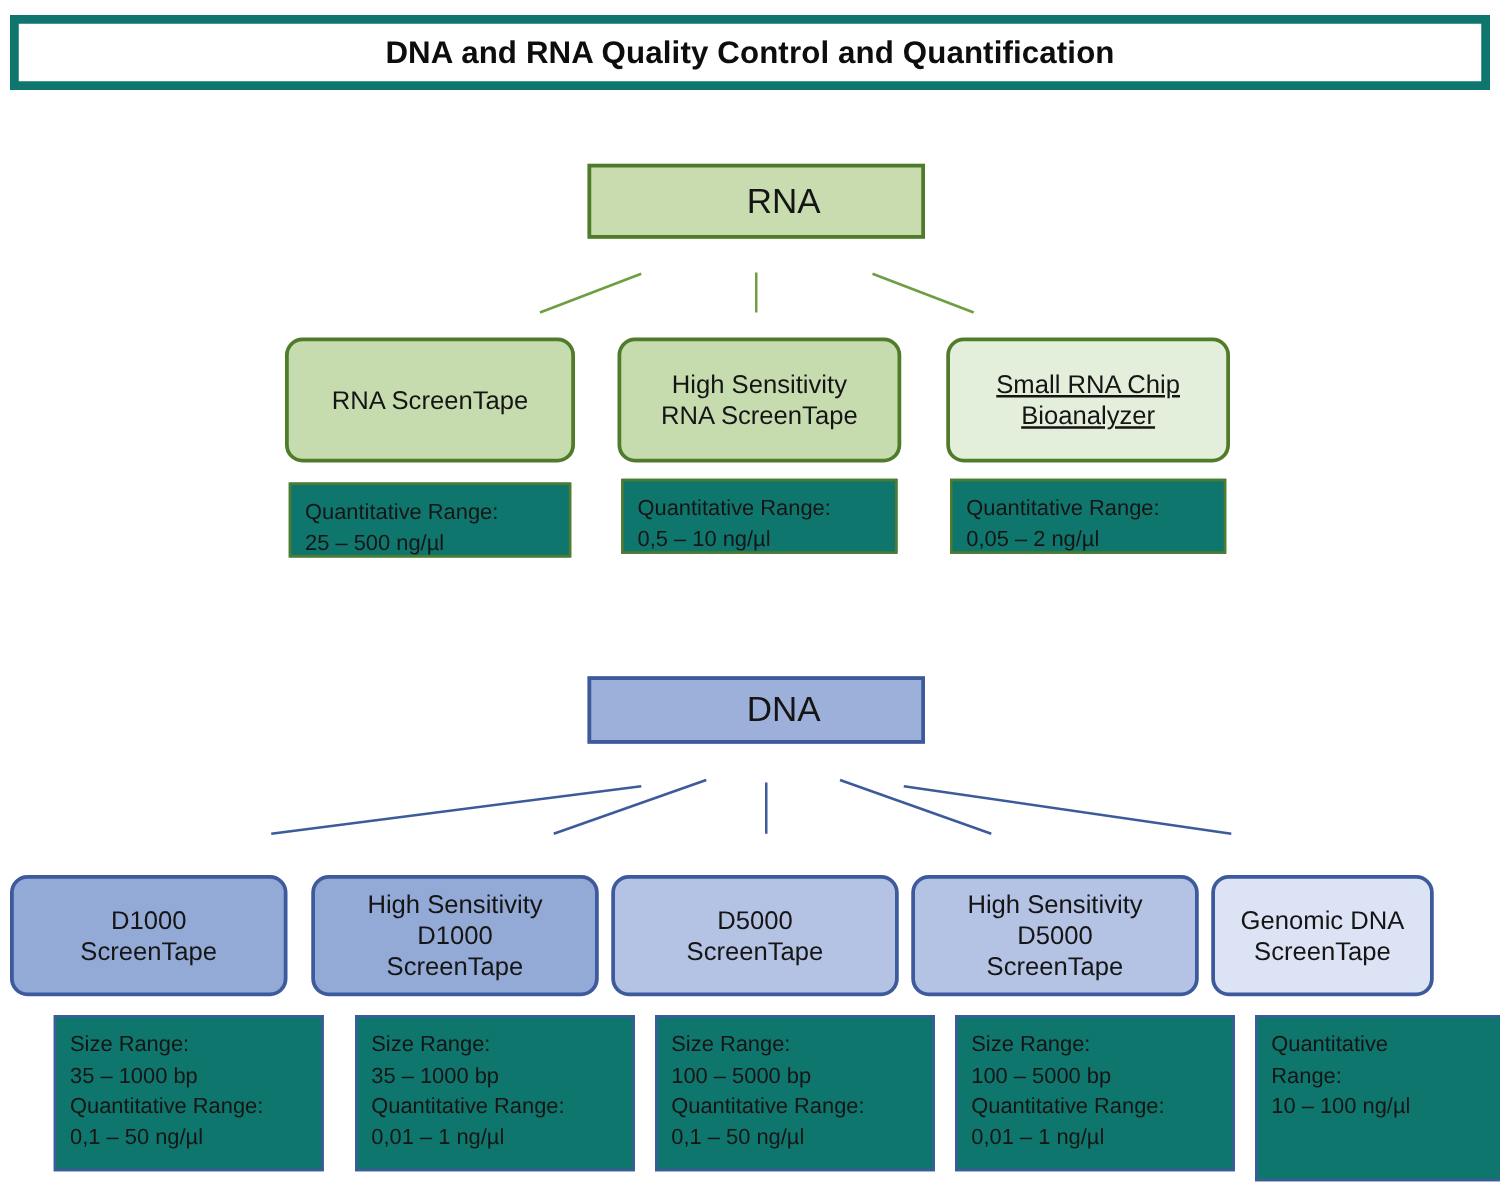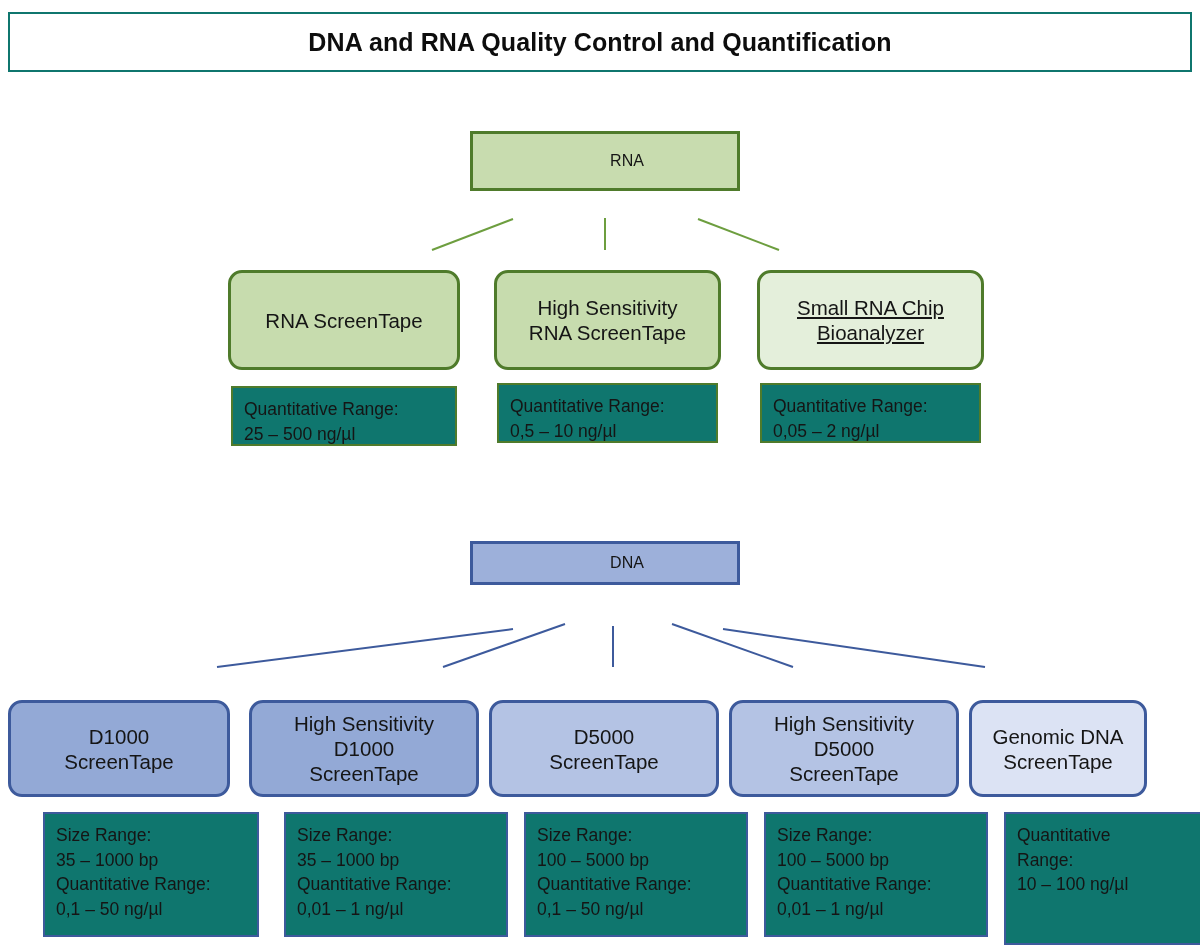--- a/index.html
+++ b/index.html
@@ -16,21 +16,21 @@
     overflow: hidden;
   }
 
   
   .title-bar {
     position: absolute;
     left: 8px;
     top: 12px;
     width: 1184px;
     height: 60px;
-    border: 2px solid #0f766e;
+    border: 7px solid #0f766e;
     background: #ffffff;
     box-sizing: border-box;
     display: flex;
     align-items: center;
     justify-content: center;
     text-align: center;
   }
   .title-bar .title-text {
     font-size: 25px;
     font-weight: bold;
@@ -45,21 +45,21 @@
     display: flex;
     align-items: center;
     justify-content: center;
     text-align: center;
     line-height: 1.22;
   }
 
   .header-node {
     border-width: 3px;
     border-style: solid;
-    font-size: 16px;
+    font-size: 28px;
     padding-left: 44px;
   }
   .header-node.rna {
     background: #c8dcaf;
     border-color: #4f7b2b;
   }
   .header-node.dna {
     background: #9db0da;
     border-color: #3d5a9c;
   }
@@ -138,21 +138,21 @@
 <div class="spec-box green" style="left:497px; top:383px; width:221px; height:60px;">Quantitative Range:
 0,5 – 10 ng/µl</div>
 
 <div class="node leaf-node green-light" style="left:757px; top:270px; width:227px; height:100px;">
   <span style="white-space:pre-line;text-decoration:underline;">Small RNA Chip
 Bioanalyzer</span>
 </div>
 <div class="spec-box green" style="left:760px; top:383px; width:221px; height:60px;">Quantitative Range:
 0,05 – 2 ng/µl</div>
 
-<div class="node header-node dna" style="left:470px; top:541px; width:270px; height:44px;">
+<div class="node header-node dna" style="left:470px; top:541px; width:270px; height:54px;">
   <span>DNA</span>
 </div>
 
 <div class="node leaf-node blue-dark" style="left:8px; top:700px; width:222px; height:97px;">
   <span style="white-space:pre-line;">D1000
 ScreenTape</span>
 </div>
 <div class="spec-box blue" style="left:11px; top:812px; width:216px; height:125px;">Size Range:
 35 – 1000 bp
 Quantitative Range:

